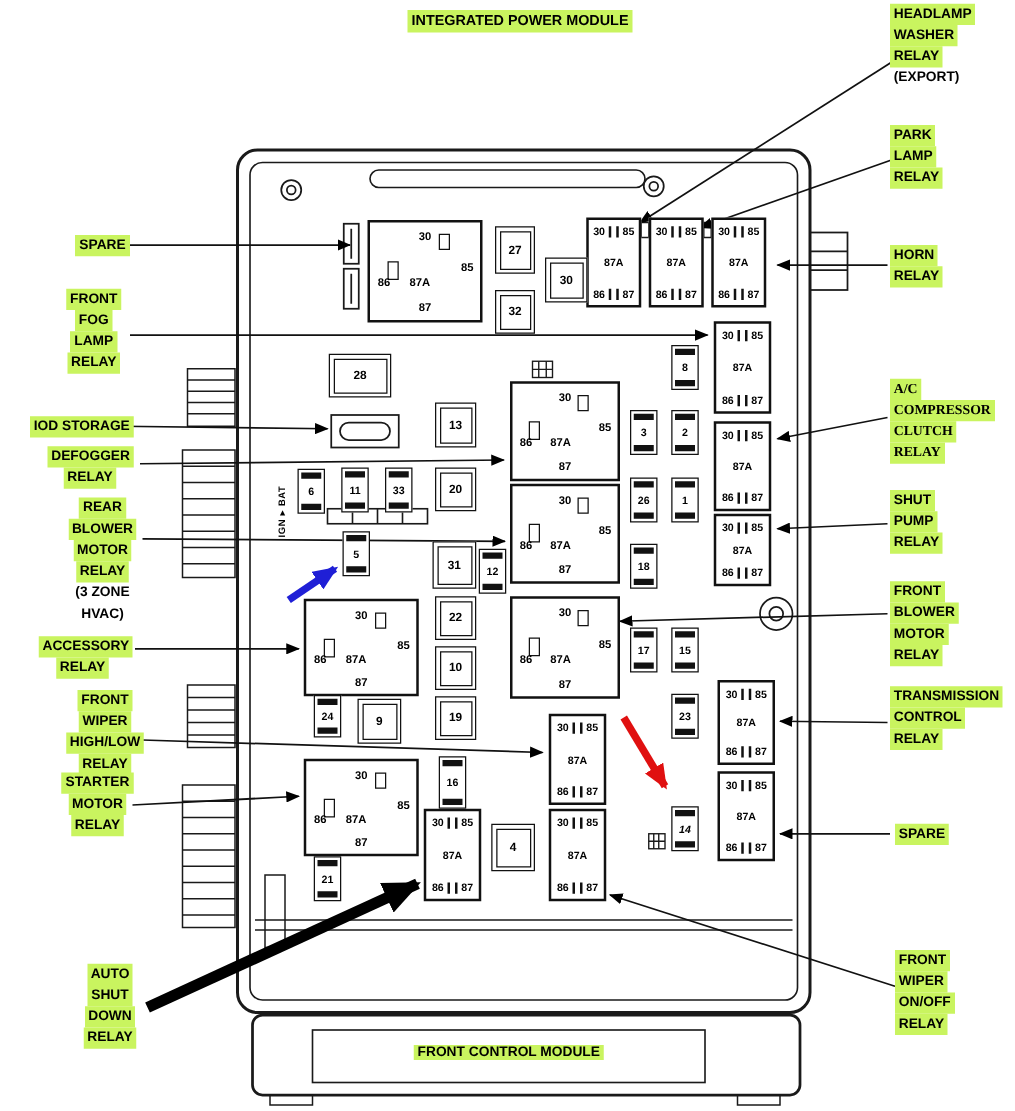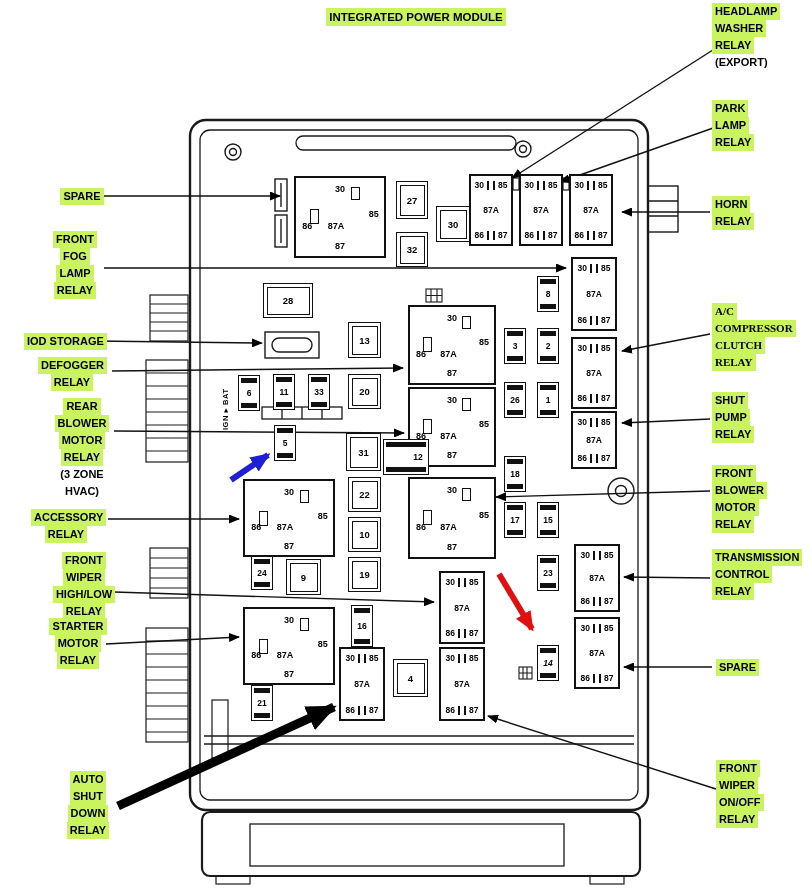--- a/index.html
+++ b/index.html
@@ -181,20 +181,23 @@
     <line class="arrow-red" x1="499" y1="574" x2="532" y2="629" marker-end="url(#mRed)"></line>
   </svg>
 
   <div id="components">
 
     <div class="title-block">
       <div><span class="hl">INTEGRATED POWER MODULE</span></div>
     </div>
 
 
+    <div class="fcm-label">
+      <span class="hl">FRONT CONTROL MODULE</span>
+    </div>
 
     <div class="ignbat">
       <span>IGN</span>
       <span>▸</span>
       <span>BAT</span>
     </div>
 
   <div class="relay-large" style="left: 294px; top: 176px; width: 88px; height: 78px;">
         <span class="pin pin-top">30</span>
         <span class="pin pin-left">86</span>
@@ -443,21 +446,21 @@
       </div>
       <div class="fuse-mini" style="left: 273px; top: 374px; width: 20px; height: 34px;">
         <span class="fuse-num">11</span>
       </div>
       <div class="fuse-mini" style="left: 308px; top: 374px; width: 20px; height: 34px;">
         <span class="fuse-num">33</span>
       </div>
       <div class="fuse-mini" style="left: 274px; top: 425px; width: 20px; height: 34px;">
         <span class="fuse-num">5</span>
       </div>
-      <div class="fuse-mini" style="left: 383px; top: 439px; width: 20px; height: 34px; padding-left: 24px;">
+      <div class="fuse-mini" style="left: 383px; top: 439px; width: 20px; height: 34px;">
         <span class="fuse-num">12</span>
       </div>
       <div class="fuse-mini" style="left: 251px; top: 556px; width: 20px; height: 32px;">
         <span class="fuse-num">24</span>
       </div>
       <div class="fuse-mini" style="left: 351px; top: 605px; width: 20px; height: 40px;">
         <span class="fuse-num">16</span>
       </div>
       <div class="fuse-mini" style="left: 251px; top: 685px; width: 20px; height: 34px;">
         <span class="fuse-num">21</span>
@@ -470,21 +473,21 @@
       </div>
       <div class="fuse-mini" style="left: 537px; top: 328px; width: 20px; height: 34px;">
         <span class="fuse-num">2</span>
       </div>
       <div class="fuse-mini" style="left: 504px; top: 382px; width: 20px; height: 34px;">
         <span class="fuse-num">26</span>
       </div>
       <div class="fuse-mini" style="left: 537px; top: 382px; width: 20px; height: 34px;">
         <span class="fuse-num">1</span>
       </div>
-      <div class="fuse-mini" style="left: 504px; top: 456px; width: 20px; height: 34px;">
+      <div class="fuse-mini" style="left: 504px; top: 435px; width: 20px; height: 34px;">
         <span class="fuse-num">18</span>
       </div>
       <div class="fuse-mini" style="left: 504px; top: 502px; width: 20px; height: 34px;">
         <span class="fuse-num">17</span>
       </div>
       <div class="fuse-mini" style="left: 537px; top: 502px; width: 20px; height: 34px;">
         <span class="fuse-num">15</span>
       </div>
       <div class="fuse-mini" style="left: 537px; top: 555px; width: 20px; height: 34px;">
         <span class="fuse-num">23</span>

